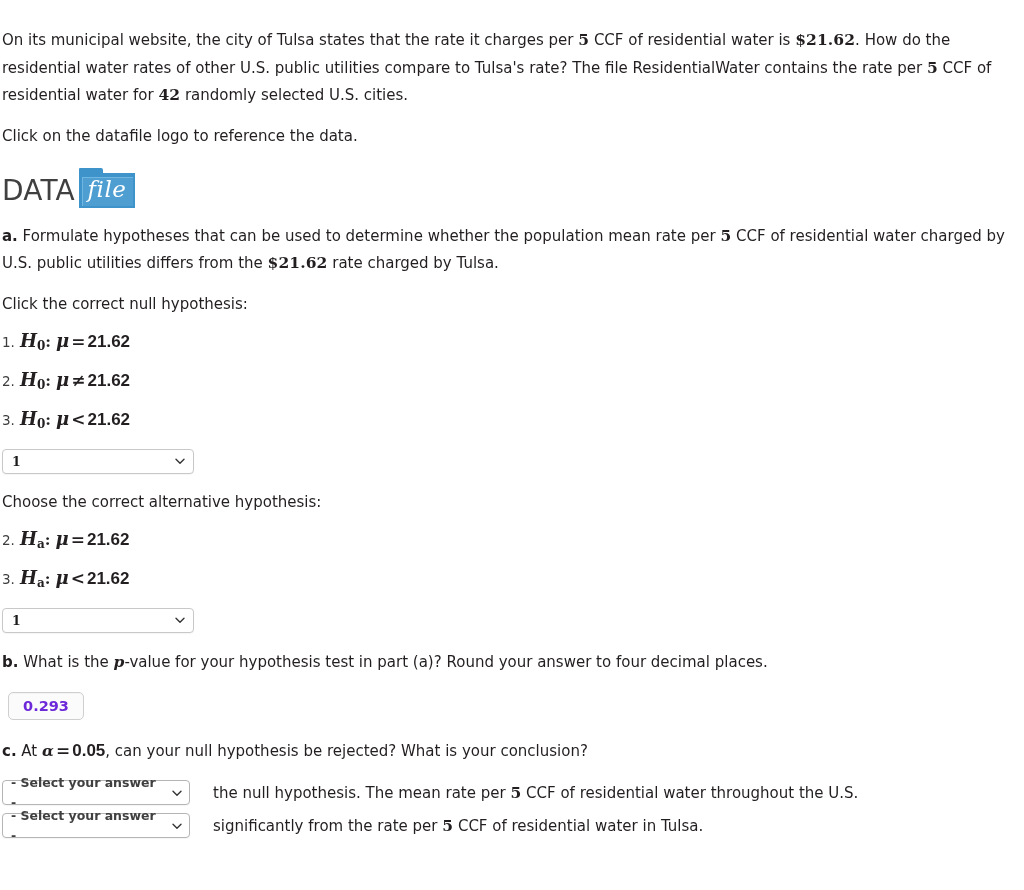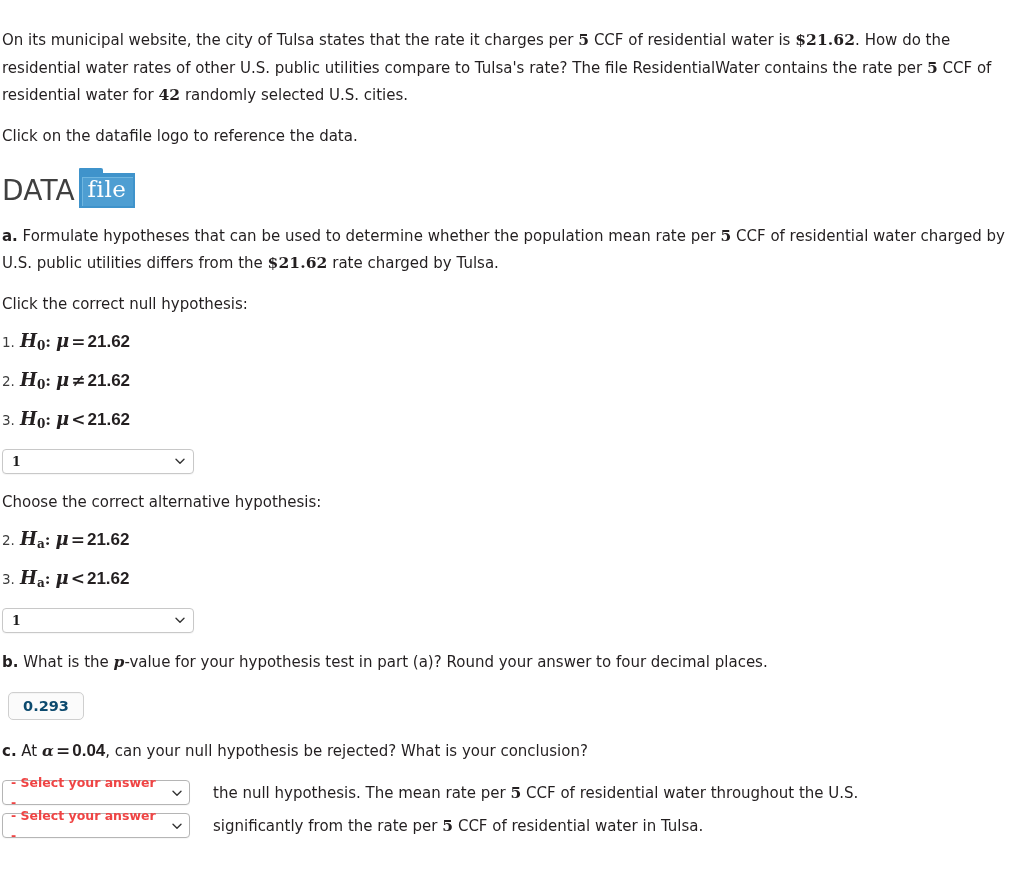--- a/index.html
+++ b/index.html
@@ -95,20 +95,21 @@
     border-left: 1px solid #6fb6e0;
     border-top: 1px solid #6fb6e0;
   }
   .folder .ftxt {
     position: absolute;
     left: 0;
     top: 6px;
     width: 56px;
     text-align: center;
     font-family: "DejaVu Serif", "Liberation Serif", serif;
+    font-style: italic;
     font-size: 23px;
     color: #ffffff;
     line-height: 30px;
     letter-spacing: 0.5px;
   }
   
   .opt {
     margin: 0 0 19px 0;
     line-height: 1;
     font-size: 15px;
@@ -175,21 +176,21 @@
     box-sizing: border-box;
     width: 188px;
     height: 25px;
     background: #ffffff;
     border: 1px solid #b5b5b5;
     border-radius: 4px;
     padding: 0 6px 0 8px;
     font-family: "DejaVu Sans", "Liberation Sans", sans-serif;
     font-weight: bold;
     font-size: 12.5px;
-    color: #ef4444;
+    color: #404040;
     cursor: pointer;
     vertical-align: middle;
     box-shadow: 0 1px 1px rgba(0,0,0,0.04);
   }
   .chev {
     flex: 0 0 auto;
     width: 12px;
     height: 12px;
     margin-left: 6px;
     display: inline-block;
@@ -202,21 +203,21 @@
     justify-content: center;
     box-sizing: border-box;
     width: 76px;
     height: 28px;
     background: #fbfbfb;
     border: 1px solid #cfcfcf;
     border-radius: 5px;
     font-family: "DejaVu Sans", "Liberation Sans", sans-serif;
     font-weight: bold;
     font-size: 14.5px;
-    color: #0c4a6e;
+    color: #6d28d9;
     margin: 3px 0 15px 6px;
     box-shadow: inset 0 1px 1px rgba(0,0,0,0.03);
   }
   .row {
     display: flex;
     align-items: center;
     margin: 0 0 8px 0;
     line-height: 1.6;
     font-size: 15px;
   }
@@ -280,21 +281,21 @@
         </svg>
       </span>
   </div>
 
   
   <p class="para"><span class="bold">b.</span><span> What is the </span><span class="mthi">p</span><span>-value for your hypothesis test in part (a)? Round your answer to four decimal places.</span></p>
 
   <div class="inp-value">0.293</div>
 
   
-  <p class="para"><span class="bold">c.</span><span> At </span><span class="mthi">α</span><span class="relop">=</span><span class="numval">0.04</span><span>, can your null hypothesis be rejected? What is your conclusion?</span></p>
+  <p class="para"><span class="bold">c.</span><span> At </span><span class="mthi">α</span><span class="relop">=</span><span class="numval">0.05</span><span>, can your null hypothesis be rejected? What is your conclusion?</span></p>
 
   <div class="row">
     <span class="sel-ans">
       <span>- Select your answer -</span>
       <span class="chev">
           <svg viewBox="0 0 12 12" width="12" height="12">
             <path d="M2 4.2 L6 8.2 L10 4.2" fill="none" stroke="#333" stroke-width="1.4" stroke-linecap="round" stroke-linejoin="round"></path>
           </svg>
         </span>
     </span>

